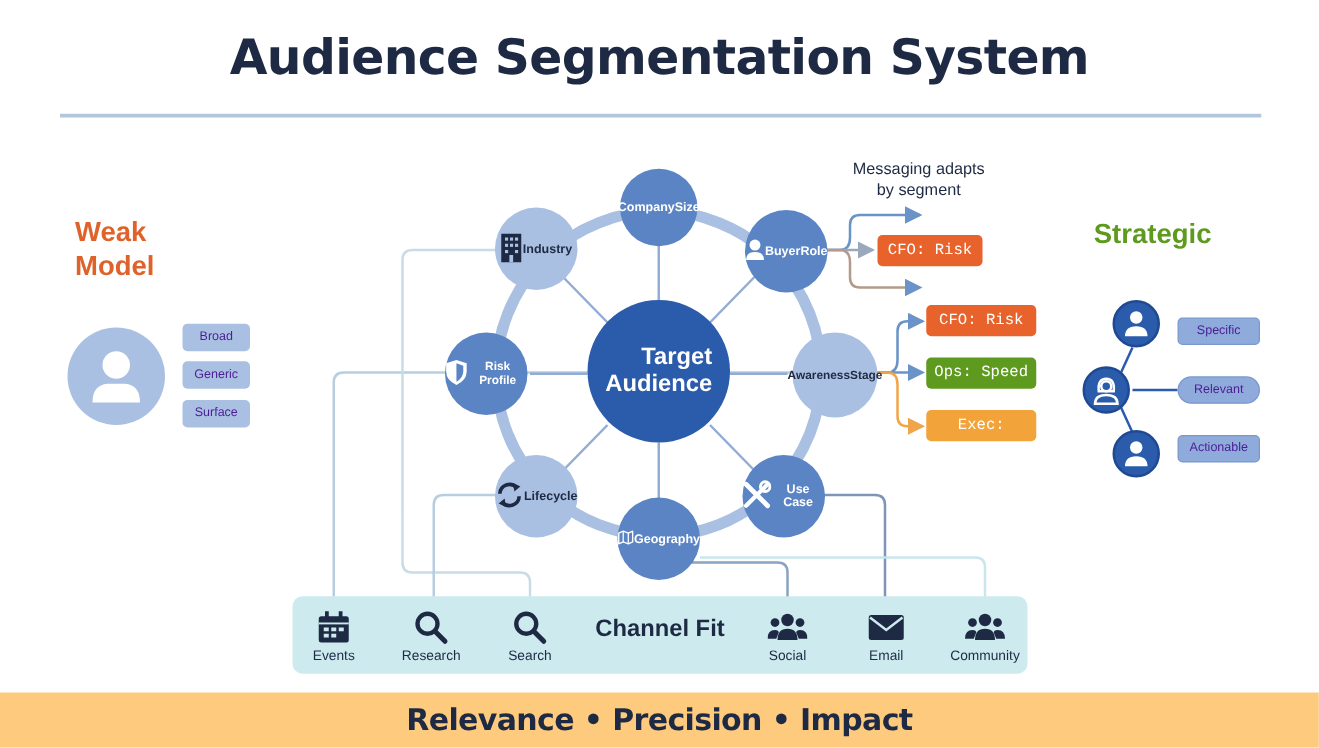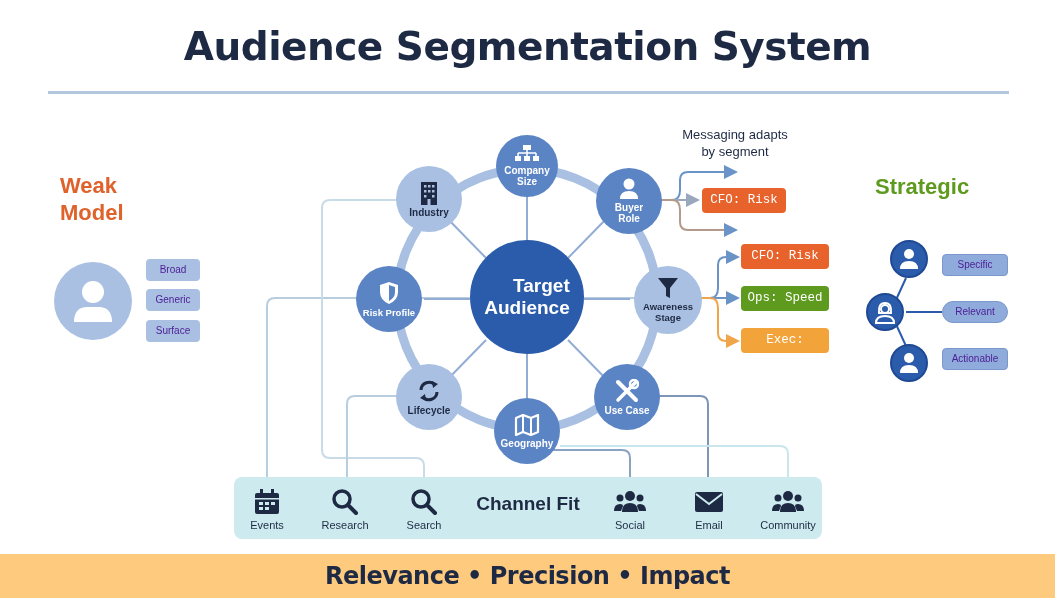--- a/index.html
+++ b/index.html
@@ -13,21 +13,21 @@
       text-align: center; font-family: "DejaVu Sans", sans-serif;
       font-weight: bold; font-size: 39px; color: #1e2a44; letter-spacing: -0.5px;
     }
     #title-rule {
       position: absolute; left: 48px; width: 961px; top: 91px; height: 3px;
       background: #b3c7dc;
     }
     svg#lines { position: absolute; left: 0; top: 0; }
     .node {
       position: absolute; border-radius: 50%;
-      display: flex; flex-direction: column; align-items: center; justify-content: center;
+      display: flex; flex-direction: row; align-items: center; justify-content: center;
       text-align: center; font-weight: bold; font-size: 10px; line-height: 11px;
       box-sizing: border-box;
     }
     .node.light { background: #a9c0e2; color: #1e2a44; text-align: center; }
     .node.mid { background: #5b84c4; color: #ffffff; }
     .node svg { display: block; margin-bottom: 2px; }
     #center {
       position: absolute; left: 470px; top: 240px; width: 114px; height: 114px;
       border-radius: 50%; background: #2b5bab; color: #fff;
       display: flex; align-items: center; justify-content: center; text-align: right;

